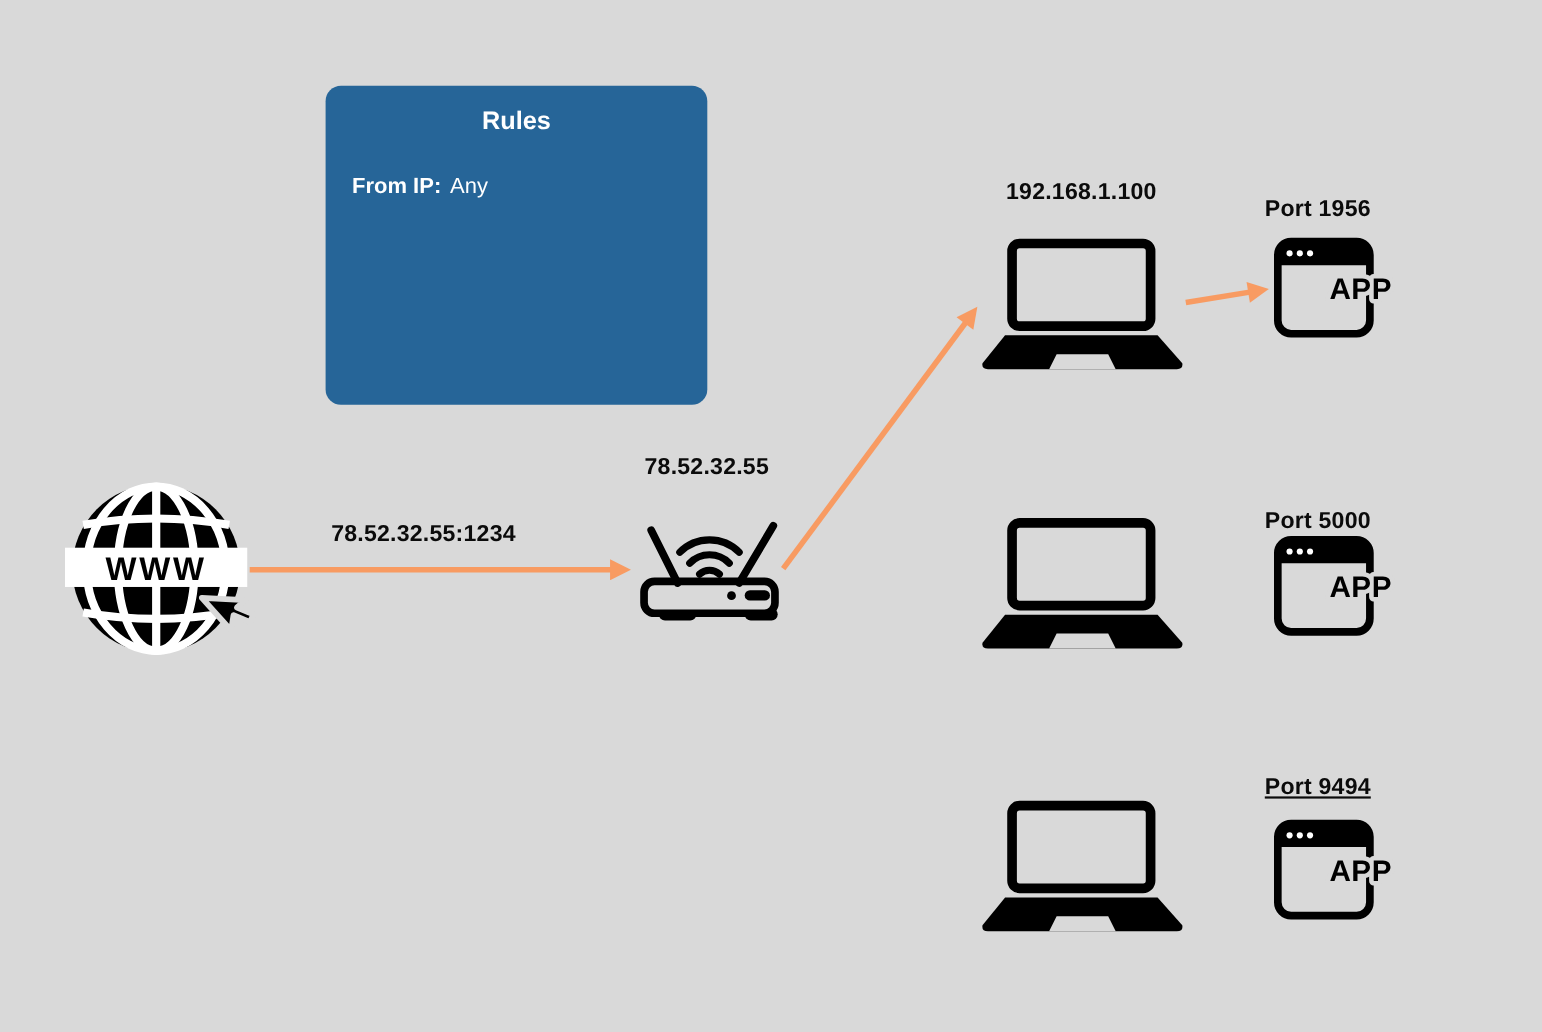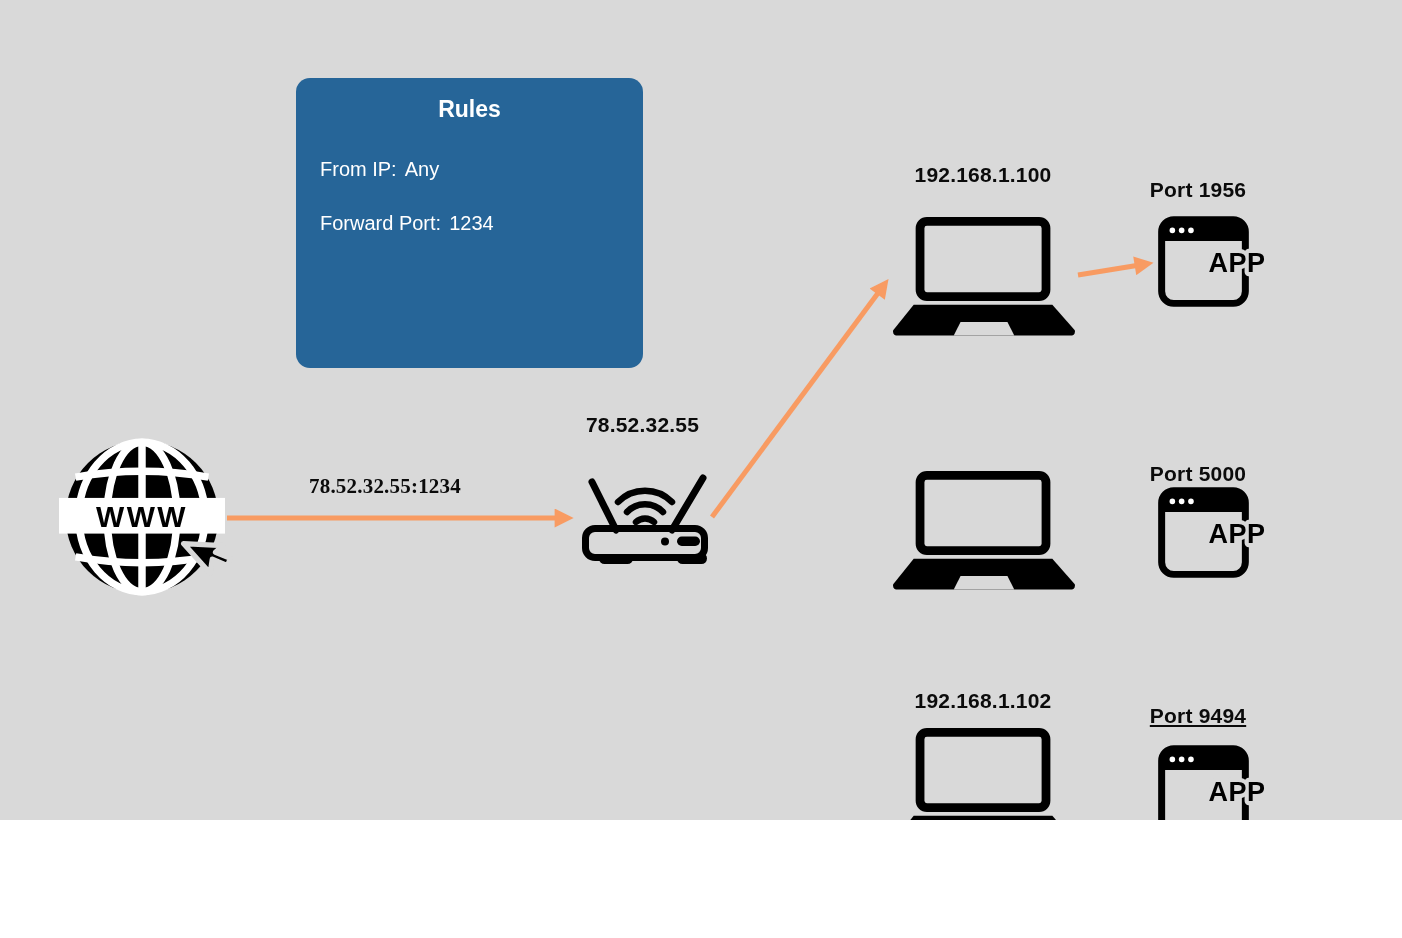--- a/index.html
+++ b/index.html
@@ -1,18 +1,18 @@
 <!DOCTYPE html>
 <html><head>
 <meta charset="utf-8">
 <style>
   html,body{margin:0;padding:0;}
   .canvas{
     position:relative;
-    width:1402px;height:820px;
+    width:1402px;height:938px;
     background:#d9d9d9;
     font-family:"Liberation Sans",sans-serif;
     overflow:hidden;
   }
   .overlay{position:absolute;left:0;top:0;pointer-events:none;}
   .lbl{
     position:absolute;
     font-weight:bold;
     color:#0b0b0b;
     font-size:21px;
@@ -35,21 +35,21 @@
     font-weight:bold;
     font-size:23px;
     margin:0 0 34px 0;
   }
   .rule-row{
     font-size:20px;
     margin-bottom:29px;
     line-height:25px;
   }
   .rule-row:nth-of-type(4){margin-top:36px;}
-  .rule-label{font-weight:normal;margin-right:8px;margin-top:16px;}
+  .rule-label{font-weight:bold;margin-right:8px;margin-top:16px;}
   .rule-value{font-weight:normal;}
   .icon-svg{position:absolute;overflow:visible;}
 </style>
 </head>
 <body>
 
 <div class="canvas">
 
   <svg width="0" height="0" style="position:absolute" aria-hidden="true">
     <defs>
@@ -98,34 +98,31 @@
     <line x1="227" y1="518" x2="566" y2="518" stroke="#f89b62" stroke-width="5" marker-end="url(#ah)"></line>
     <line x1="712" y1="517" x2="884" y2="285" stroke="#f89b62" stroke-width="5" marker-end="url(#ah)"></line>
     <line x1="1078" y1="275" x2="1146" y2="264" stroke="#f89b62" stroke-width="5" marker-end="url(#ah)"></line>
   </svg>
 
   <div class="rules">
     <div class="rules-title">Rules</div>
     <div class="rule-row">
       <span class="rule-label">From IP:</span><span class="rule-value">Any</span>
     </div>
-    <div class="rule-row">
-      <span class="rule-label">Forward Port:</span><span class="rule-value">1234</span>
-    </div>
   </div>
 
   <svg class="icon-svg" style="left:59px;top:434px;" width="166" height="166" viewBox="0 0 100 100">
     <use href="#icon-globe"></use>
     <text x="50" y="56" text-anchor="middle" font-size="18" font-weight="bold" letter-spacing="1.5" fill="#000">WWW</text>
     <g transform="translate(75,66) rotate(-42)">
       <path d="M0,0 L0,24 L6.6,18.6 L10.8,27.6 L15,25.5 L10.8,16.8 L16.8,16.8 Z" fill="#000" stroke="#d9d9d9" stroke-width="3.2" stroke-linejoin="round"></path>
     </g>
   </svg>
 
-  <div class="lbl" style="left:240px;top:474px;width:290px;font-family:Liberation Serif, serif;">78.52.32.55:1234</div>
+  <div class="lbl" style="left:240px;top:474px;width:290px;">78.52.32.55:1234</div>
 
   <div class="lbl" style="left:545px;top:413px;width:195px;">78.52.32.55</div>
   <svg class="icon-svg" style="left:575px;top:460px;" width="140" height="105" viewBox="0 0 140 105">
     <use href="#icon-router"></use>
   </svg>
 
   <div class="lbl" style="left:873px;top:163px;width:220px;">192.168.1.100</div>
   <svg class="icon-svg" style="left:890px;top:216px;" width="188" height="124" viewBox="0 0 190 127">
     <use href="#icon-laptop"></use>
   </svg>
@@ -137,21 +134,20 @@
 
   <svg class="icon-svg" style="left:890px;top:470px;" width="188" height="124" viewBox="0 0 190 127">
     <use href="#icon-laptop"></use>
   </svg>
   <div class="lbl" style="left:1118px;top:462px;width:160px;">Port 5000</div>
   <svg class="icon-svg" style="left:1157px;top:486px;" width="93" height="94" viewBox="0 0 100 101">
     <use href="#icon-app-window"></use>
     <text x="86" y="61" text-anchor="middle" font-size="29" font-weight="bold" letter-spacing="0.5" fill="#000" stroke="#d9d9d9" stroke-width="9" paint-order="stroke" stroke-linejoin="round">APP</text>
   </svg>
 
-  <div class="lbl" style="left:873px;top:689px;width:220px;">192.168.1.102</div>
   <svg class="icon-svg" style="left:890px;top:727px;" width="188" height="124" viewBox="0 0 190 127">
     <use href="#icon-laptop"></use>
   </svg>
   <div class="lbl" style="left:1118px;top:704px;width:160px;text-decoration:underline;">Port 9494</div>
   <svg class="icon-svg" style="left:1157px;top:744px;" width="93" height="94" viewBox="0 0 100 101">
     <use href="#icon-app-window"></use>
     <text x="86" y="61" text-anchor="middle" font-size="29" font-weight="bold" letter-spacing="0.5" fill="#000" stroke="#d9d9d9" stroke-width="9" paint-order="stroke" stroke-linejoin="round">APP</text>
   </svg>
 
 </div>

